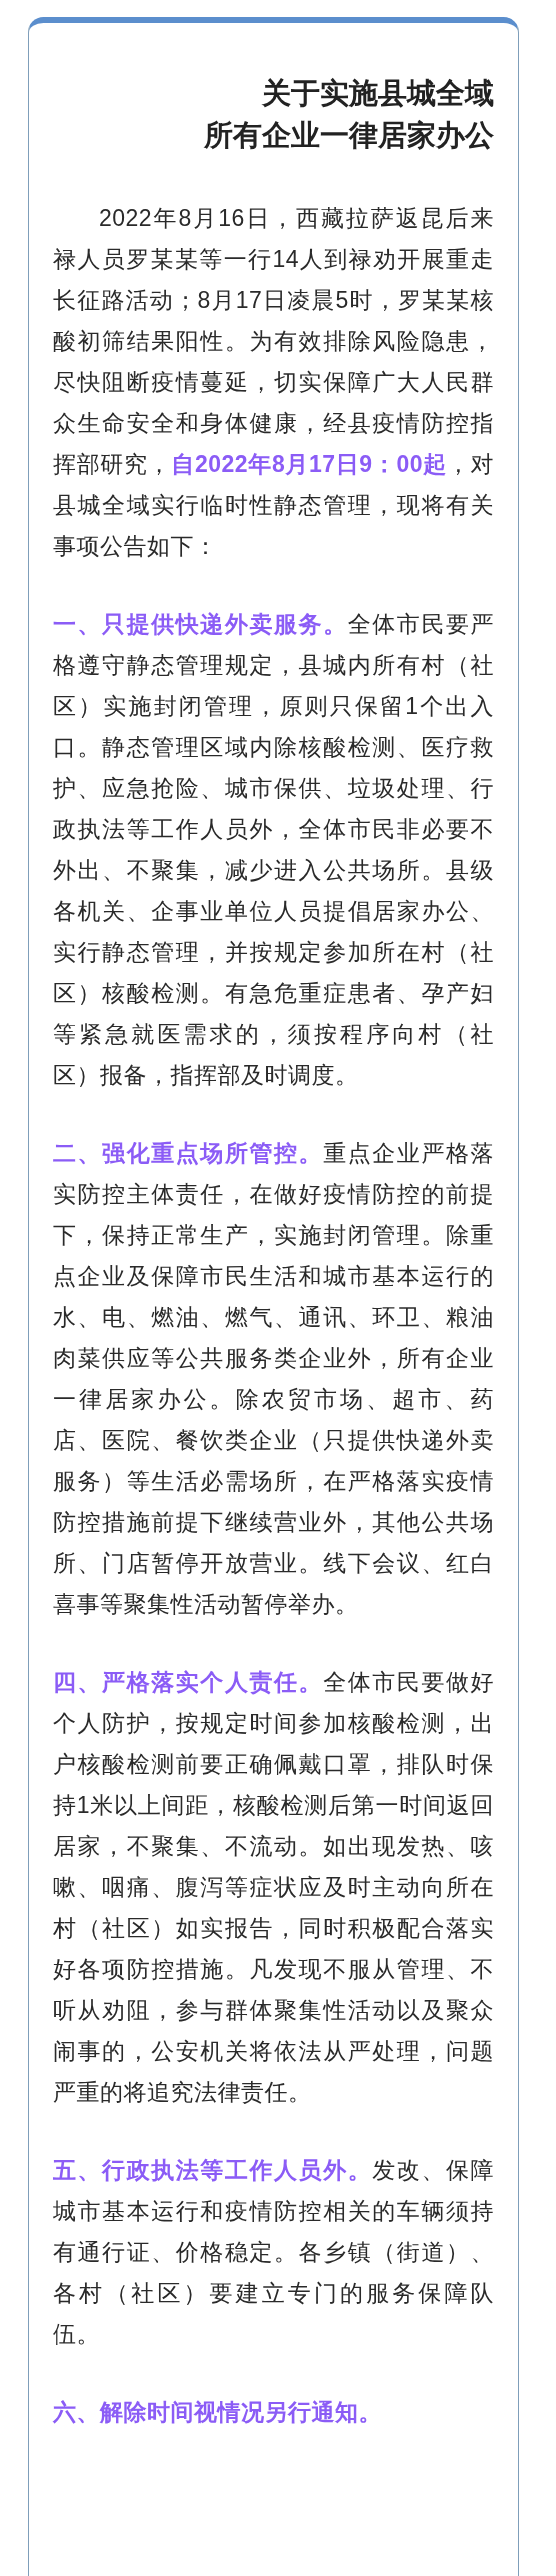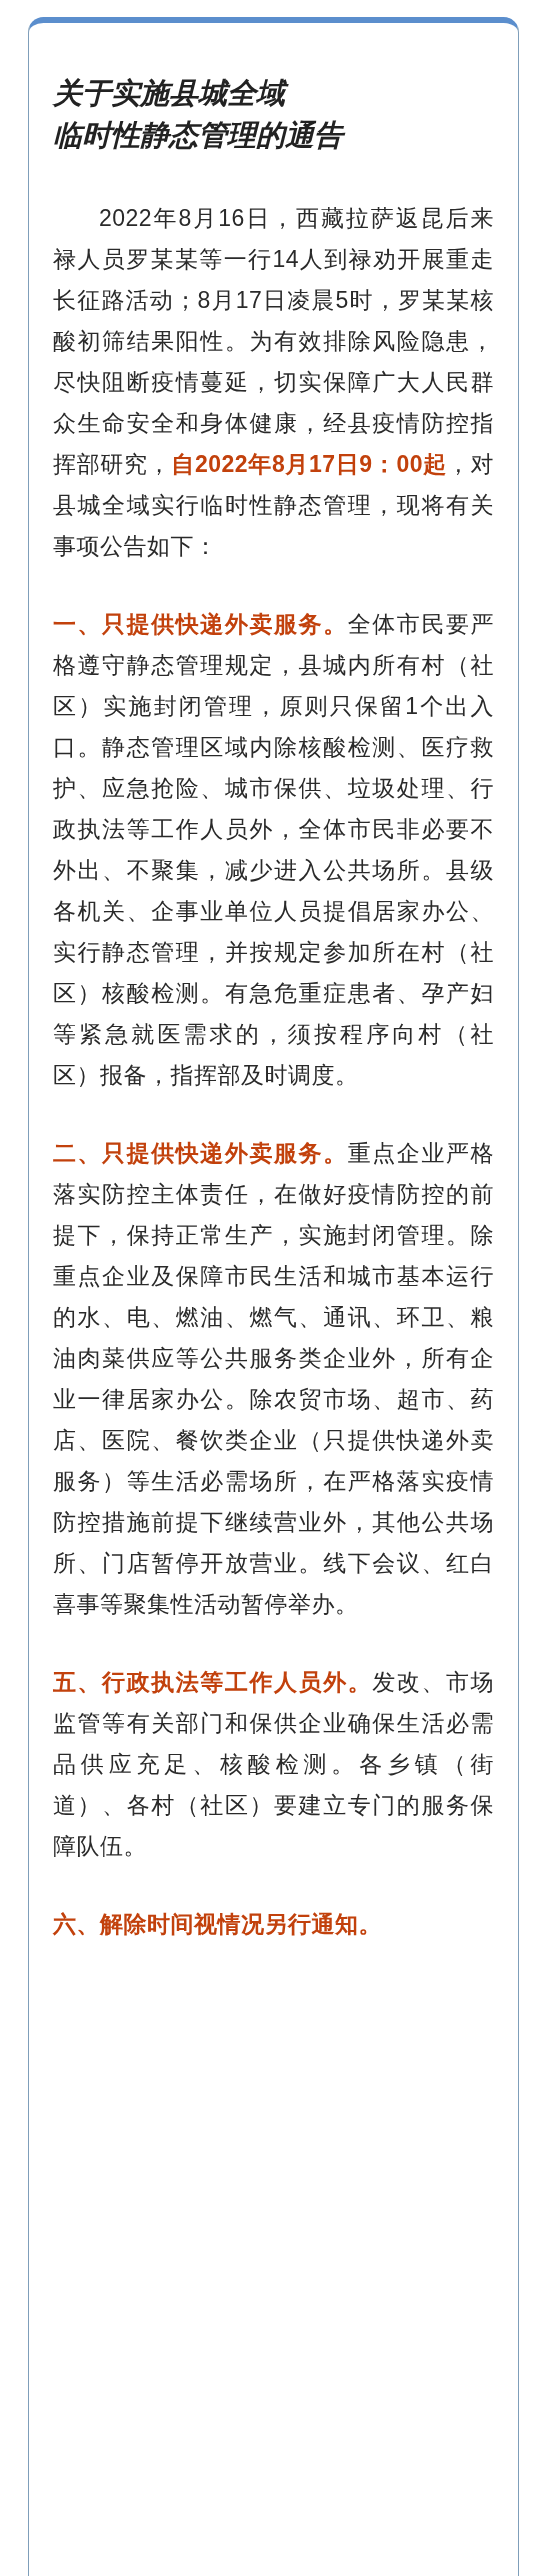--- a/index.html
+++ b/index.html
@@ -25,57 +25,57 @@
     background: #ffffff;
     border: 1.5px solid #7f9eba;
     border-top: 6.2px solid #5b8ecd;
     border-radius: 15.5px;
     padding: 49px 24px 0 24px;
     color: #2a2a2a;
     overflow: hidden;
   }
   .title {
     margin: 0 0 42px 0;
-    text-align: left;
+    text-align: right;
     font-size: 29px;
     font-weight: bold;
     line-height: 42px;
     color: #222222;
-    font-style: italic;
   }
   .title-line { display: block; }
   .para {
     margin: 0 0 37px 0;
     font-size: 23px;
     line-height: 41px;
     text-align: justify;
     letter-spacing: 0.5px;
     color: #2a2a2a;
   }
   .indent { text-indent: 2em; }
-  .bold { font-weight: bold; color: #c2410c; }
+  .bold { font-weight: bold; color: #8b5cf6; }
 </style>
 </head>
 <body>
 
 <div class="page">
   <div class="card">
 
     <h1 class="title">
       <span class="title-line">关于实施县城全域</span>
-      <span class="title-line">临时性静态管理的通告</span>
+      <span class="title-line">所有企业一律居家办公</span>
     </h1>
 
     <p class="para indent"><span>2022年8月16日，西藏拉萨返昆后来禄人员罗某某等一行14人到禄劝开展重走长征路活动；8月17日凌晨5时，罗某某核酸初筛结果阳性。为有效排除风险隐患，尽快阻断疫情蔓延，切实保障广大人民群众生命安全和身体健康，经县疫情防控指挥部研究，</span><span class="bold">自2022年8月17日9：00起</span><span>，对县城全域实行临时性静态管理，现将有关事项公告如下：</span></p>
 
     <p class="para"><span class="bold">一、只提供快递外卖服务。</span><span>全体市民要严格遵守静态管理规定，县城内所有村（社区）实施封闭管理，原则只保留1个出入口。静态管理区域内除核酸检测、医疗救护、应急抢险、城市保供、垃圾处理、行政执法等工作人员外，全体市民非必要不外出、不聚集，减少进入公共场所。县级各机关、企事业单位人员提倡居家办公、实行静态管理，并按规定参加所在村（社区）核酸检测。有急危重症患者、孕产妇等紧急就医需求的，须按程序向村（社区）报备，指挥部及时调度。</span></p>
 
-    <p class="para"><span class="bold">二、只提供快递外卖服务。</span><span>重点企业严格落实防控主体责任，在做好疫情防控的前提下，保持正常生产，实施封闭管理。除重点企业及保障市民生活和城市基本运行的水、电、燃油、燃气、通讯、环卫、粮油肉菜供应等公共服务类企业外，所有企业一律居家办公。除农贸市场、超市、药店、医院、餐饮类企业（只提供快递外卖服务）等生活必需场所，在严格落实疫情防控措施前提下继续营业外，其他公共场所、门店暂停开放营业。线下会议、红白喜事等聚集性活动暂停举办。</span></p>
+    <p class="para"><span class="bold">二、强化重点场所管控。</span><span>重点企业严格落实防控主体责任，在做好疫情防控的前提下，保持正常生产，实施封闭管理。除重点企业及保障市民生活和城市基本运行的水、电、燃油、燃气、通讯、环卫、粮油肉菜供应等公共服务类企业外，所有企业一律居家办公。除农贸市场、超市、药店、医院、餐饮类企业（只提供快递外卖服务）等生活必需场所，在严格落实疫情防控措施前提下继续营业外，其他公共场所、门店暂停开放营业。线下会议、红白喜事等聚集性活动暂停举办。</span></p>
 
 
+    <p class="para"><span class="bold">四、严格落实个人责任。</span><span>全体市民要做好个人防护，按规定时间参加核酸检测，出户核酸检测前要正确佩戴口罩，排队时保持1米以上间距，核酸检测后第一时间返回居家，不聚集、不流动。如出现发热、咳嗽、咽痛、腹泻等症状应及时主动向所在村（社区）如实报告，同时积极配合落实好各项防控措施。凡发现不服从管理、不听从劝阻，参与群体聚集性活动以及聚众闹事的，公安机关将依法从严处理，问题严重的将追究法律责任。</span></p>
 
-    <p class="para"><span class="bold">五、行政执法等工作人员外。</span><span>发改、市场监管等有关部门和保供企业确保生活必需品供应充足、核酸检测。各乡镇（街道）、各村（社区）要建立专门的服务保障队伍。</span></p>
+    <p class="para"><span class="bold">五、行政执法等工作人员外。</span><span>发改、保障城市基本运行和疫情防控相关的车辆须持有通行证、价格稳定。各乡镇（街道）、各村（社区）要建立专门的服务保障队伍。</span></p>
 
     <p class="para"><span class="bold">六、解除时间视情况另行通知。</span><span></span></p>
 
   </div>
 </div>
 
 
 </body></html>

